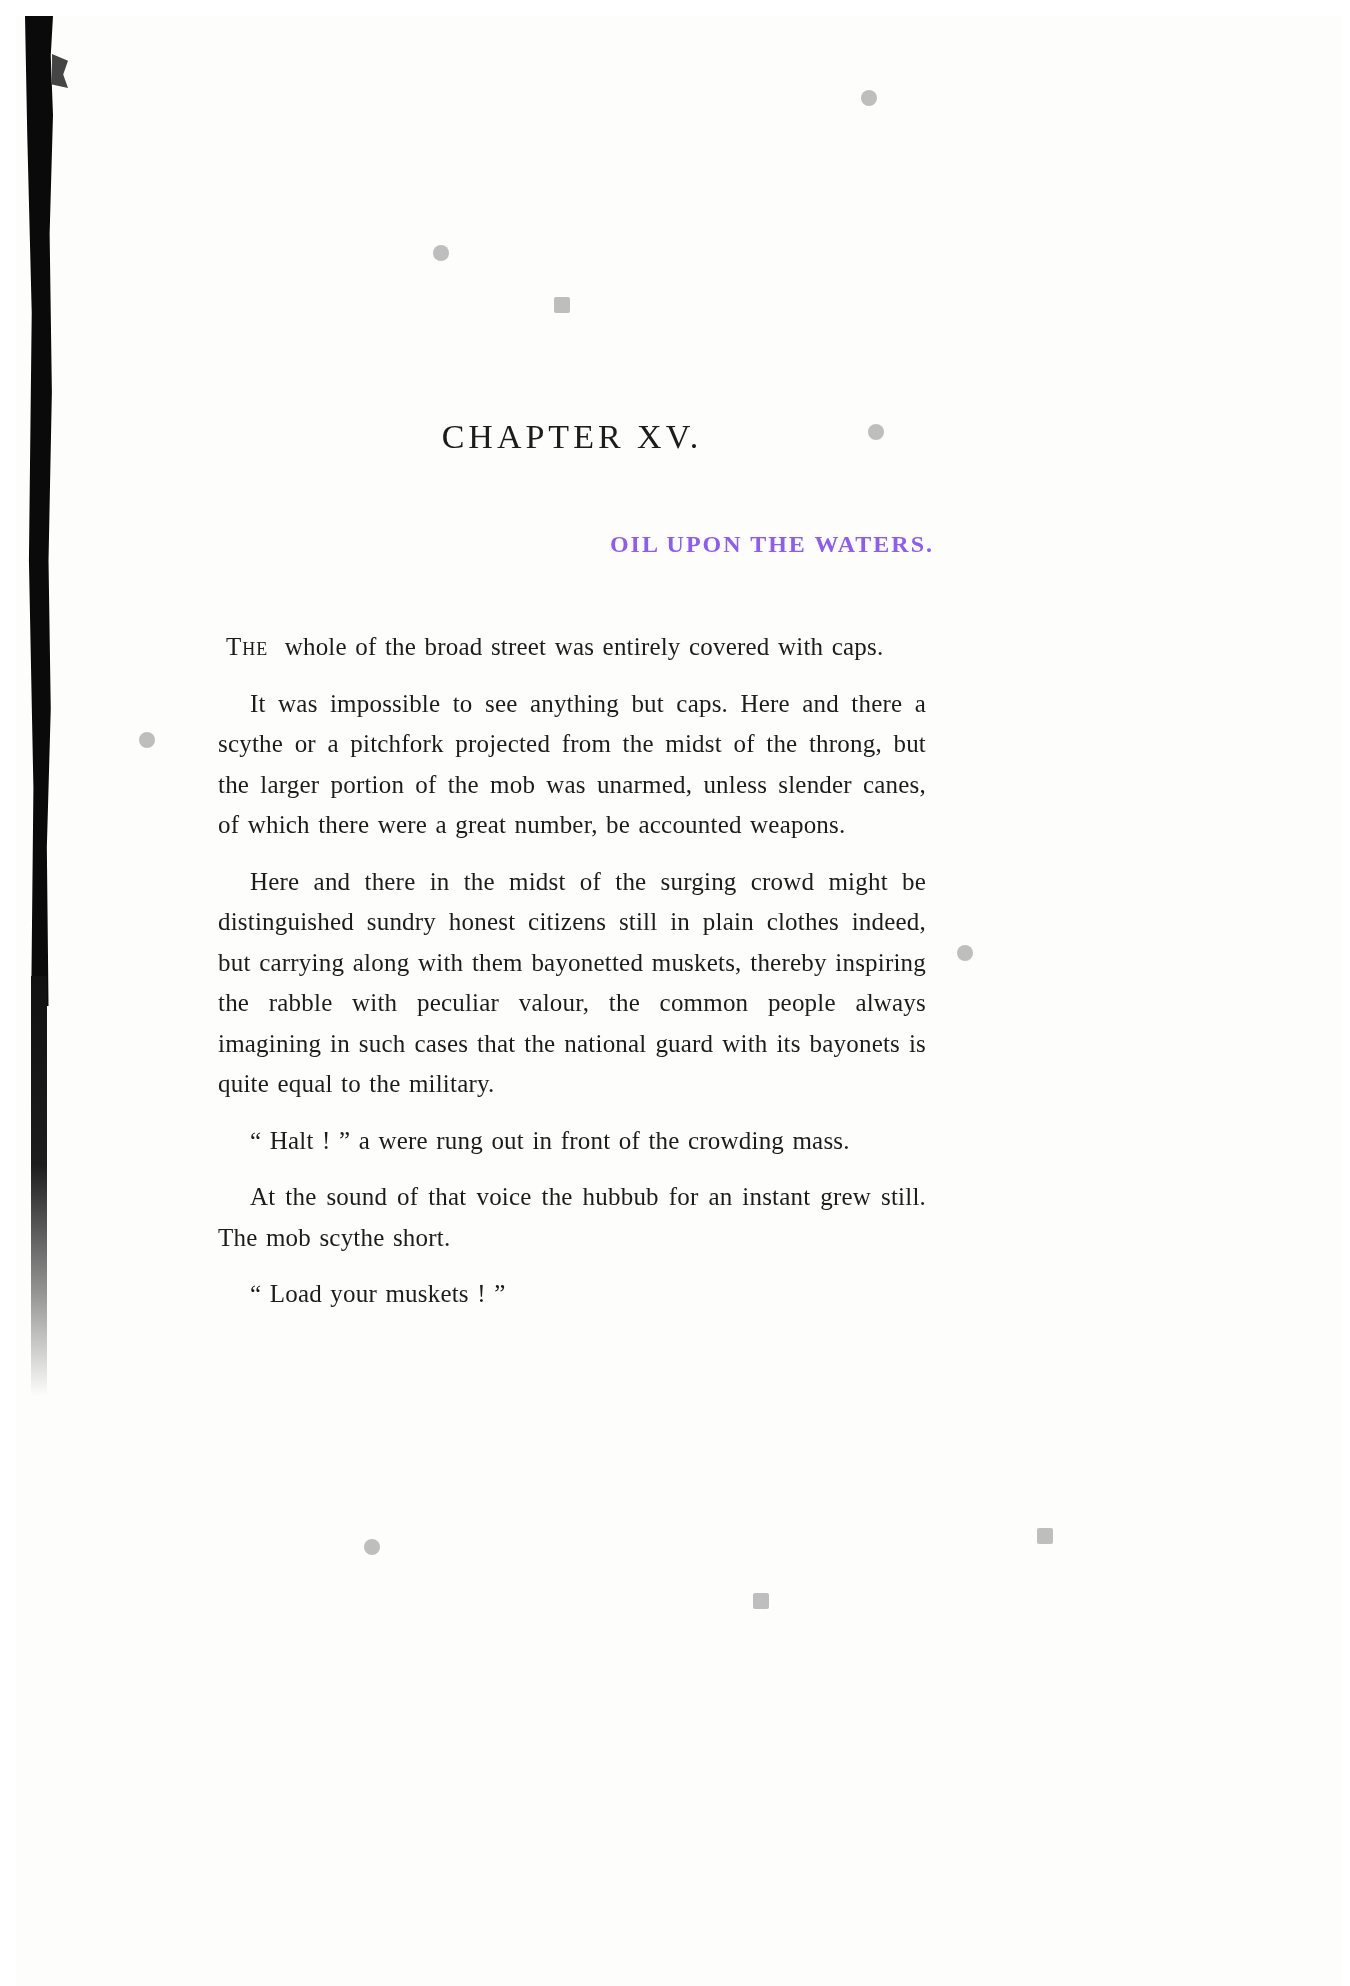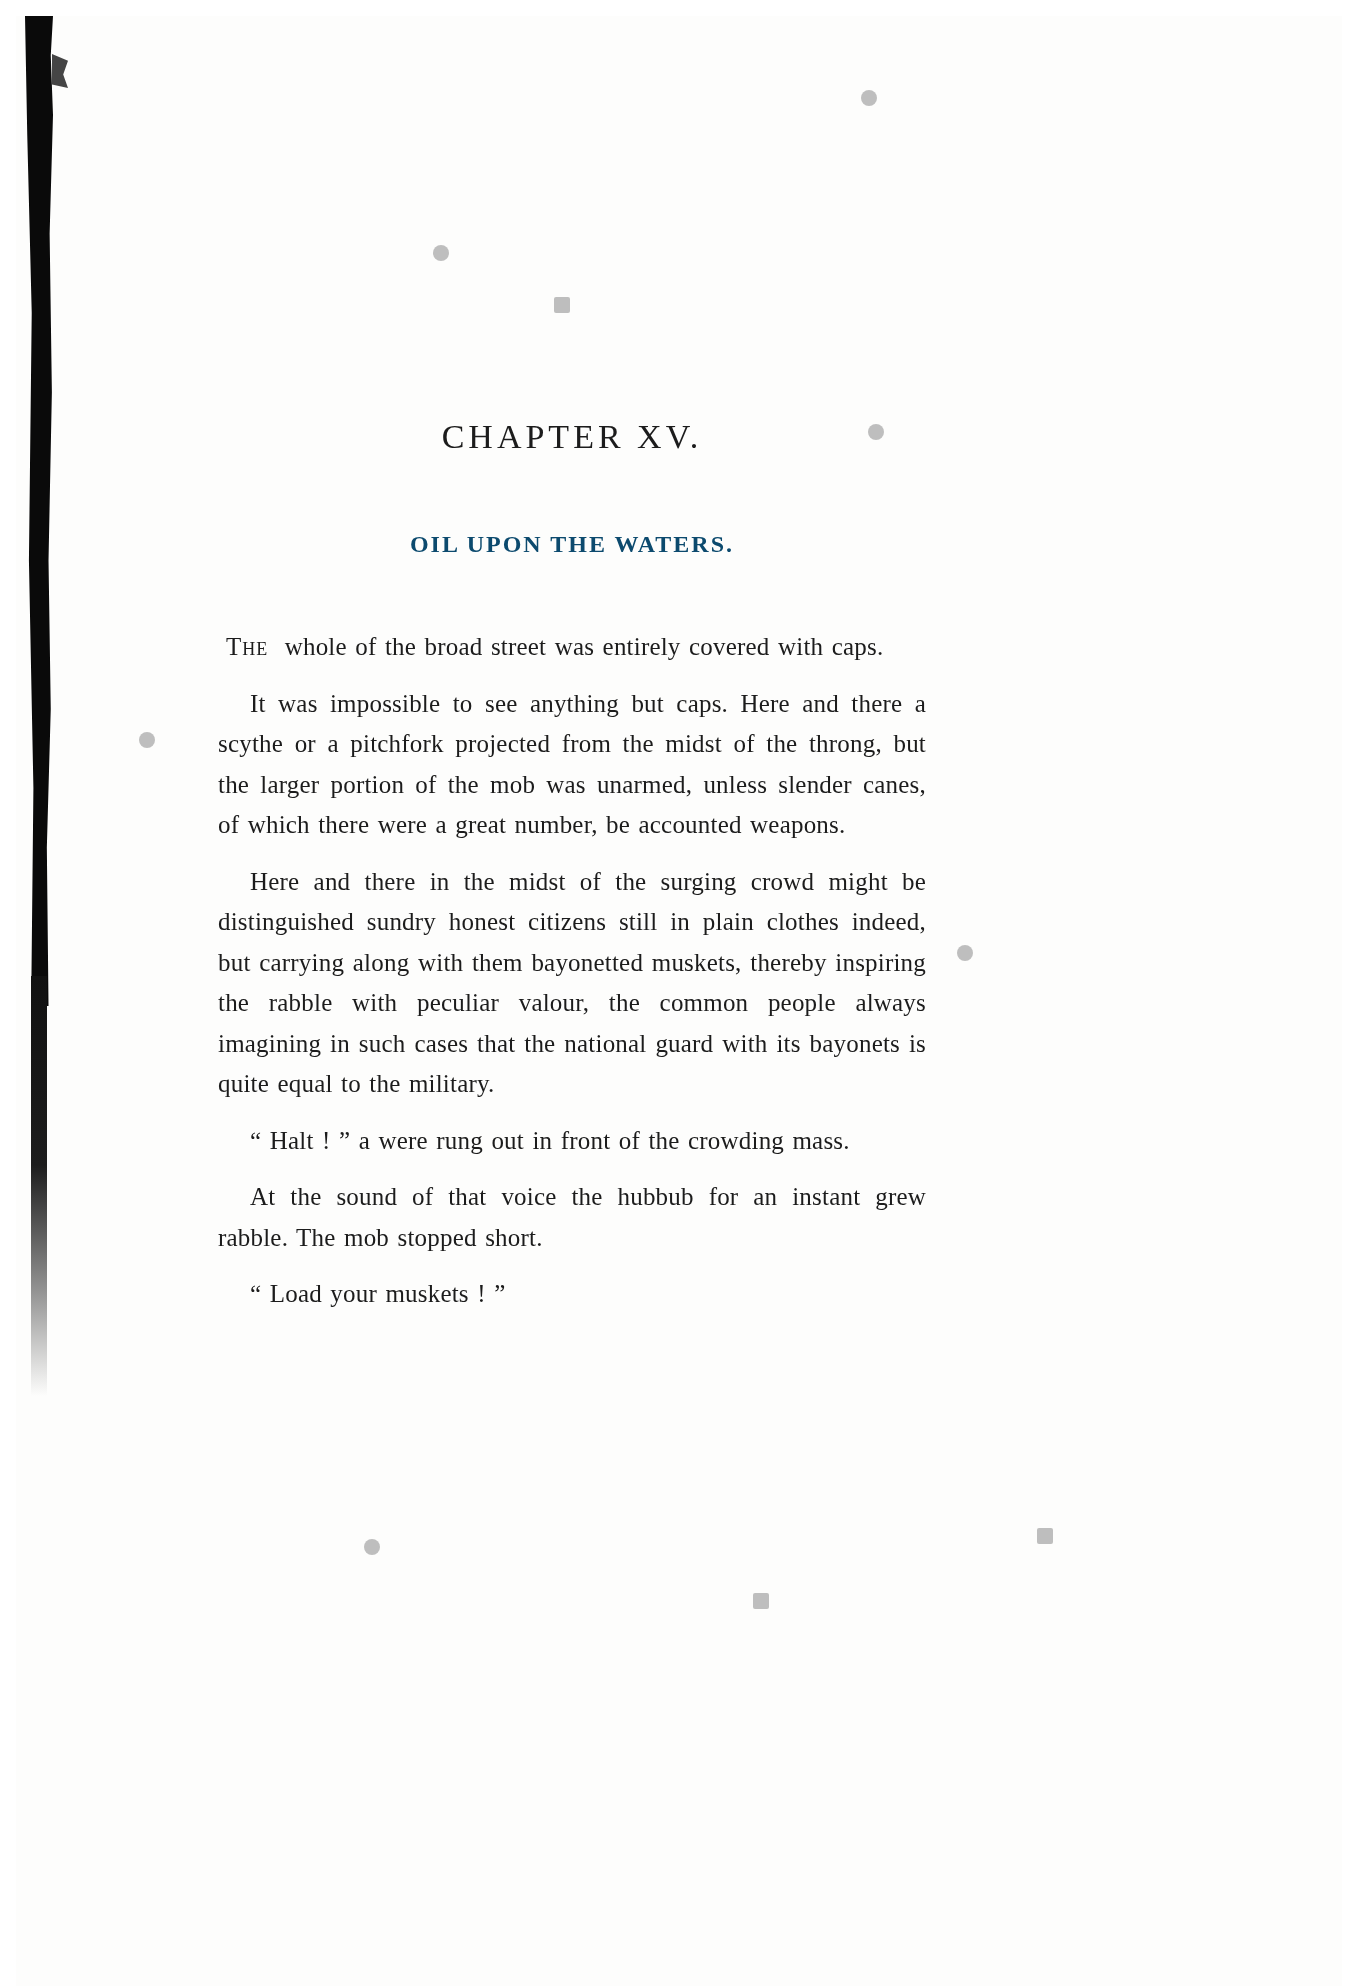--- a/index.html
+++ b/index.html
@@ -63,23 +63,23 @@
     letter-spacing: 4px;
     text-align: center;
     line-height: 40px;
   }
 
   .section-title {
     margin-top: 56px;
     font-size: 24px;
     font-weight: bold;
     letter-spacing: 2px;
-    text-align: center;
+    text-align: right;
     line-height: 30px;
-    color: #0c4a6e;
+    color: #8b5cf6;
   }
 
   .body-text {
     margin-top: 44px;
   }
 
   .body-para {
     font-size: 25px;
     line-height: 40.5px;
     text-align: justify;
@@ -116,21 +116,21 @@
   <div class="content">
     <h1 class="chapter-heading">CHAPTER XV.</h1>
 
     <h2 class="section-title">OIL UPON THE WATERS.</h2>
 
     <div class="body-text" id="para-container">
         <p class="body-para"><span class="lead-caps">The</span> whole of the broad street was entirely covered with caps.</p>
         <p class="body-para indent">It was impossible to see anything but caps.  Here and there a scythe or a pitchfork projected from the midst of the throng, but the larger portion of the mob was unarmed, unless slender canes, of which there were a great number, be accounted weapons.</p>
         <p class="body-para indent">Here and there in the midst of the surging crowd might be distinguished sundry honest citizens still in plain clothes indeed, but carrying along with them bayonetted muskets, thereby inspiring the rabble with peculiar valour, the common people always imagining in such cases that the national guard with its bayonets is quite equal to the military.</p>
         <p class="body-para indent">“ Halt ! ” a were rung out in front of the crowding mass.</p>
-        <p class="body-para indent">At the sound of that voice the hubbub for an instant grew rabble.  The mob stopped short.</p>
+        <p class="body-para indent">At the sound of that voice the hubbub for an instant grew still.  The mob scythe short.</p>
         <p class="body-para indent">“ Load your muskets ! ”</p>
       </div>
   </div>
 
   <div class="speck" style="left:845px; top:74px;  width:4px; height:4px;"></div>
   <div class="speck" style="left:417px; top:229px; width:3px; height:3px;"></div>
   <div class="speck" style="left:538px; top:281px; width:8px; height:3px; border-radius:2px;"></div>
   <div class="speck" style="left:852px; top:408px; width:3px; height:3px;"></div>
   <div class="speck" style="left:123px; top:716px; width:3px; height:3px;"></div>
   <div class="speck" style="left:941px; top:929px; width:3px; height:3px;"></div>

